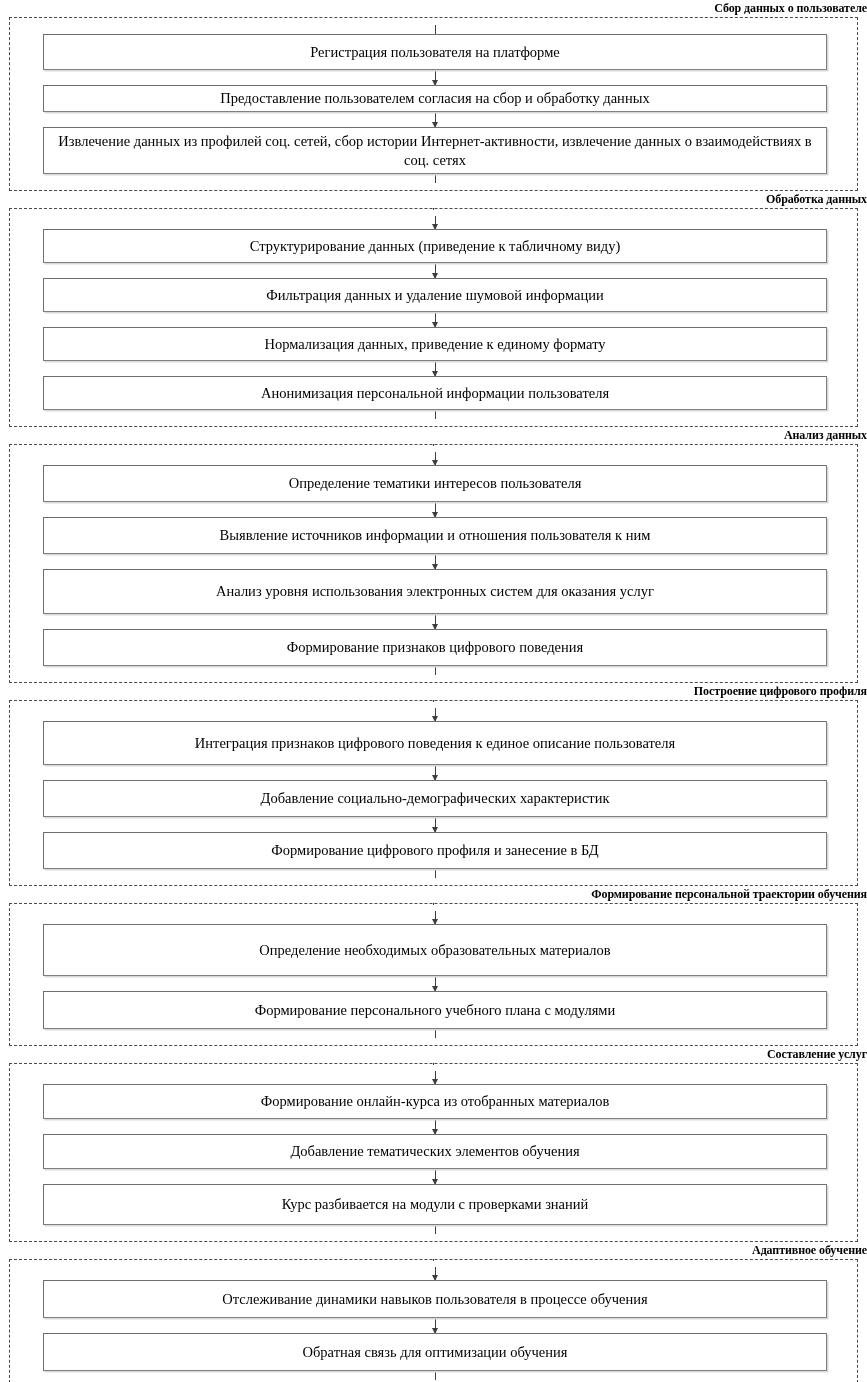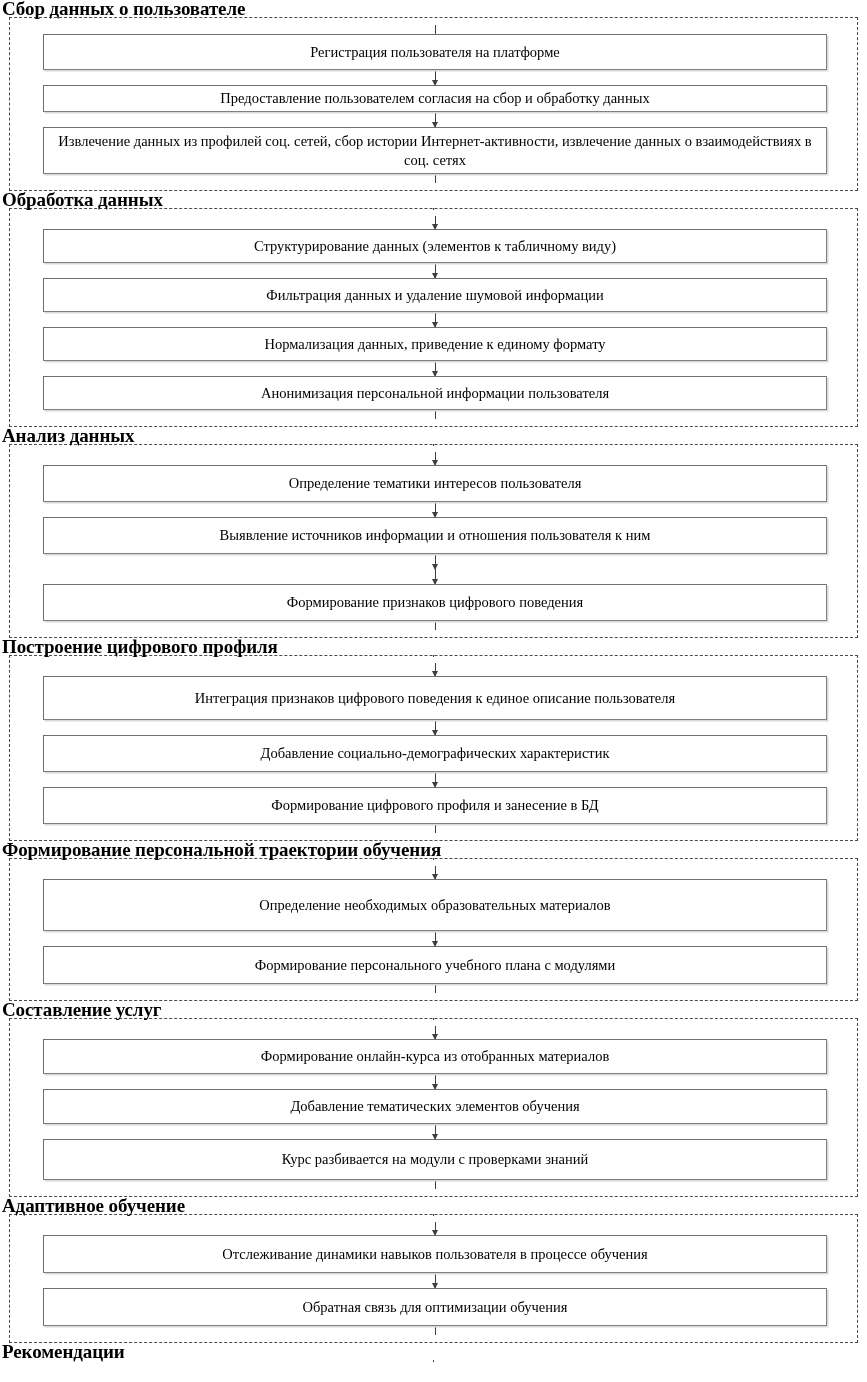--- a/index.html
+++ b/index.html
@@ -25,29 +25,30 @@
   
   .stage {
     position: relative;
     width: 867px;
     box-sizing: border-box;
   }
 
   .stage-title {
     font-family: "Liberation Serif", "DejaVu Serif", serif;
     font-weight: bold;
-    font-size: 19px;
+    font-size: 12px;
     line-height: 17px;
     letter-spacing: -0.1px;
     padding-left: 2px;
     margin: 0;
     white-space: nowrap;
     position: relative;
     z-index: 4;
     background: #ffffff;
+    text-align: right;
   }
 
   .stage-body {
     position: relative;
     box-sizing: border-box;
     margin: 0 9px 0 9px;
     border: 1px dashed #4a4a4a;
     padding: 7px 0 7px 0;
   }
 
@@ -154,21 +155,21 @@
     <div class="stage">
       <div class="stage-title">Обработка данных</div>
       <div class="gap-arrow" style="top: 0px; height: 19px;"></div>
       <div class="stage-body">
         <div class="nodes">
           <div class="arrow" style="height: 13px;">
             <div class="shaft"></div>
             <div class="head"></div>
           </div>
           <div class="node" style="height: 34px;">
-            <span class="node-label">Структурирование данных (элементов к табличному виду)</span>
+            <span class="node-label">Структурирование данных (приведение к табличному виду)</span>
           </div>
           <div class="arrow" style="height: 15px;">
             <div class="shaft"></div>
             <div class="head"></div>
           </div>
           <div class="node" style="height: 34px;">
             <span class="node-label">Фильтрация данных и удаление шумовой информации</span>
           </div>
           <div class="arrow" style="height: 15px;">
             <div class="shaft"></div>
@@ -206,20 +207,23 @@
             <div class="shaft"></div>
             <div class="head"></div>
           </div>
           <div class="node" style="height: 37px;">
             <span class="node-label">Выявление источников информации и отношения пользователя к ним</span>
           </div>
           <div class="arrow" style="height: 15px;">
             <div class="shaft"></div>
             <div class="head"></div>
           </div>
+          <div class="node" style="height: 45px;">
+            <span class="node-label">Анализ уровня использования электронных систем для оказания услуг</span>
+          </div>
           <div class="arrow" style="height: 15px;">
             <div class="shaft"></div>
             <div class="head"></div>
           </div>
           <div class="node" style="height: 37px;">
             <span class="node-label">Формирование признаков цифрового поведения</span>
           </div>
           <div class="arrow" style="height: 9px;">
             <div class="shaft"></div>
           </div>

